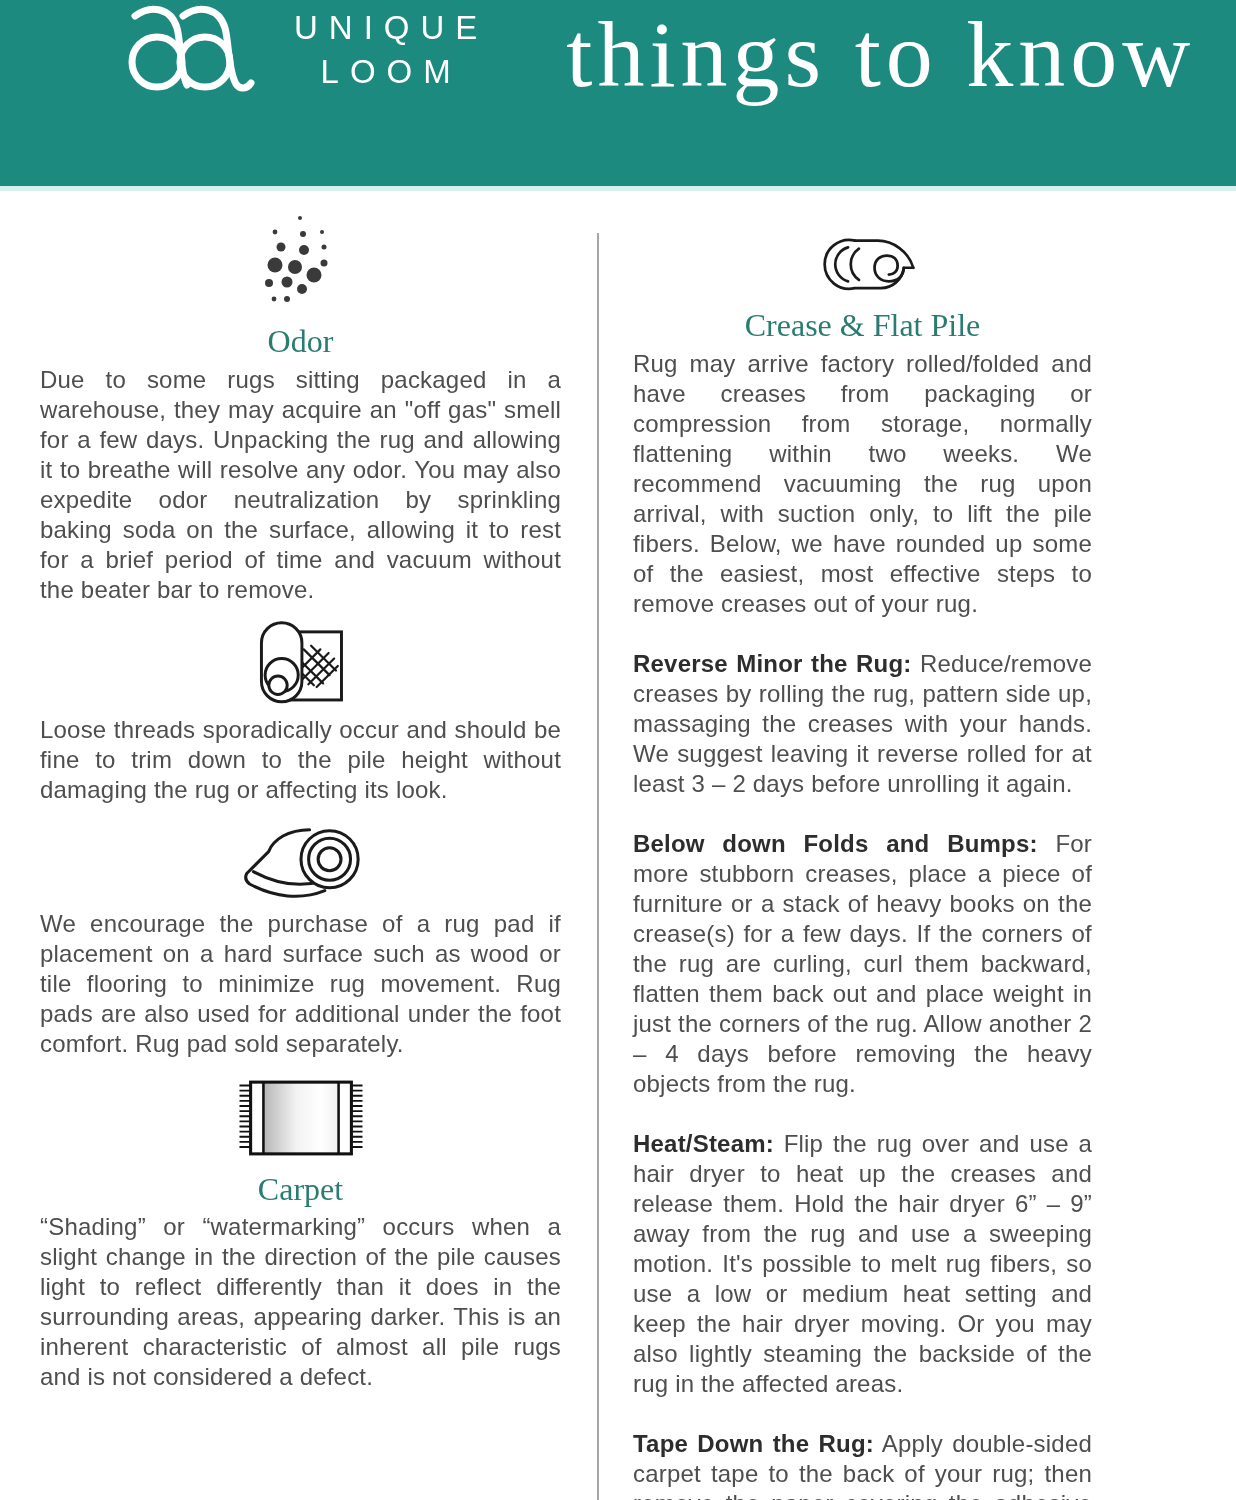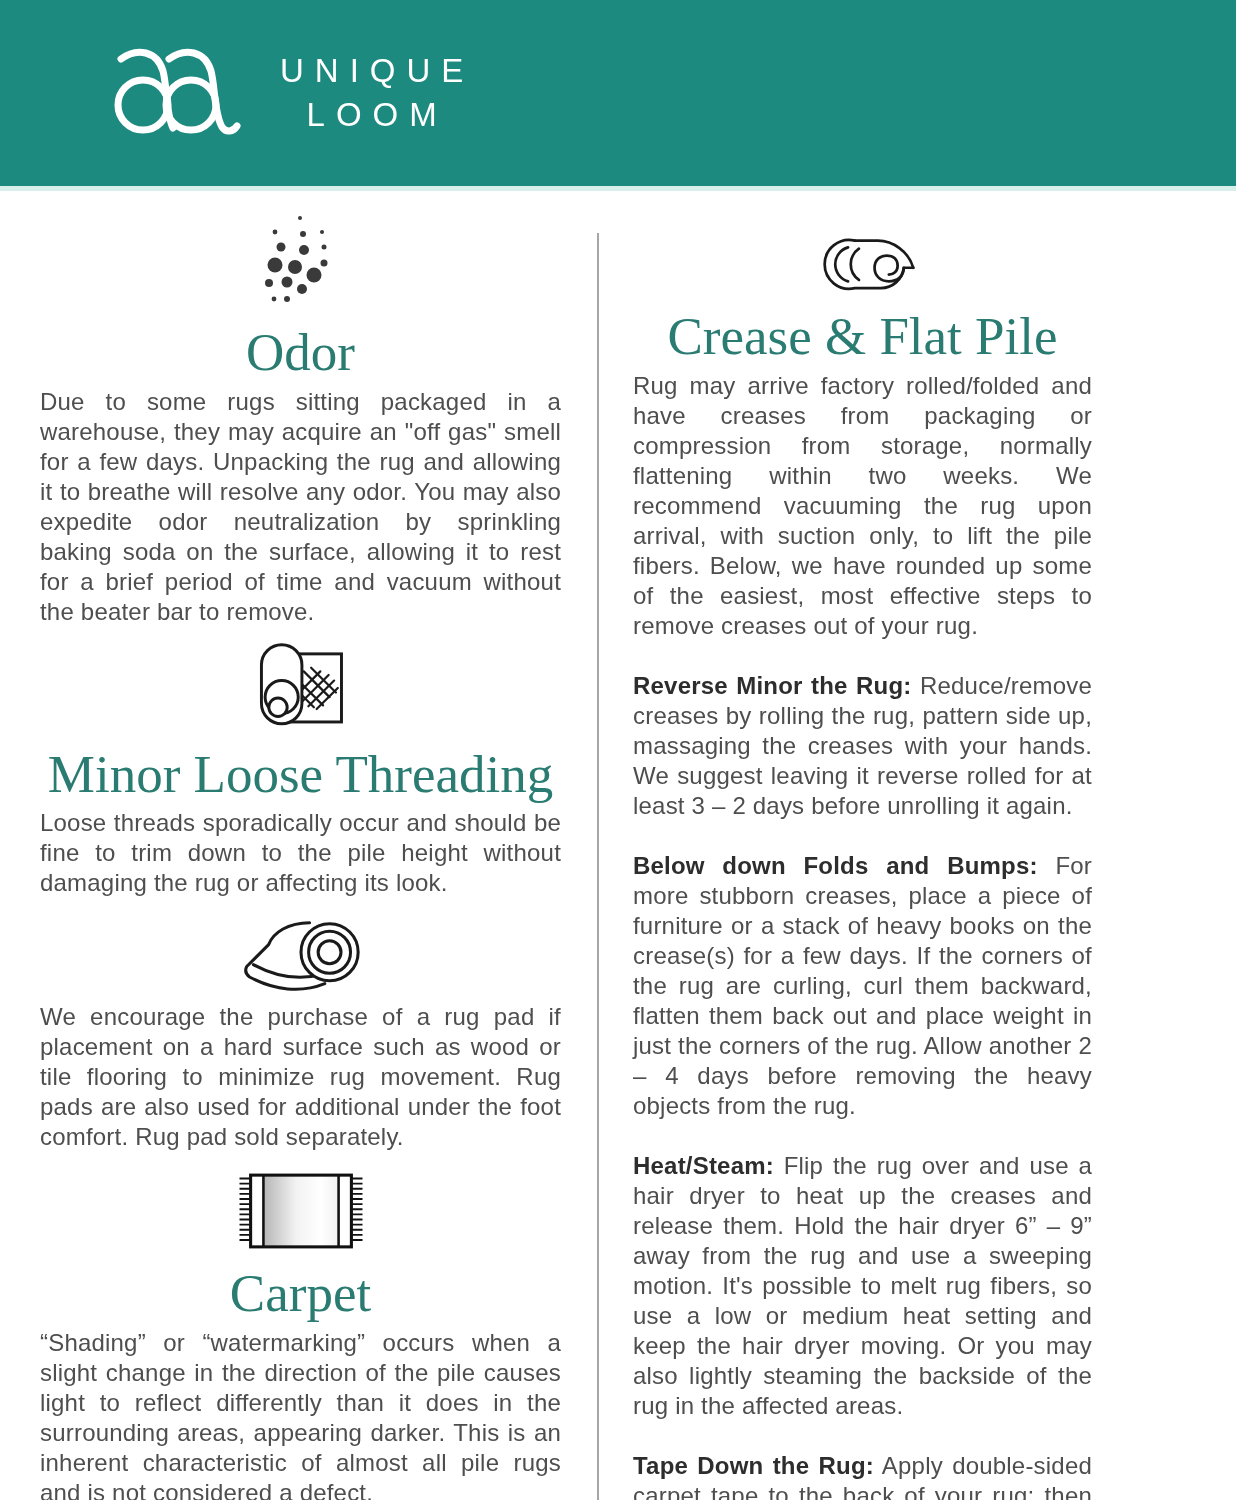--- a/index.html
+++ b/index.html
@@ -1,39 +1,39 @@
 <!DOCTYPE html>
 <html><head>
 <meta charset="utf-8">
 <style>
   html,body{margin:0;padding:0;background:#ffffff;}
   .page{
     position:relative;width:1236px;height:1500px;background:#ffffff;overflow:hidden;
     font-family:"Liberation Sans", sans-serif;
   }
   
-  .banner{height:186px;background:#1d8a80;display:flex;align-items:center;}
+  .banner{height:186px;background:#1d8a80;display:flex;align-items:flex-start;padding-left:14px;}
   .brand{margin-left:106px;display:flex;align-items:center;gap:22px;}
   .logo-svg{width:152px;height:100px;display:block;}
   .brand-text{color:#ffffff;font-size:33px;letter-spacing:11px;line-height:1.32;text-align:center;font-weight:400;}
   .page-title{
     font-family:"Liberation Serif", serif;font-weight:400;color:#ffffff;
     font-size:94px;letter-spacing:5px;margin-left:78px;white-space:nowrap;
   }
   .accent-strip{height:5px;background:#d7f0ec;}
   
   .columns{position:relative;display:flex;height:1309px;}
   .vdivider{position:absolute;left:597px;top:42px;height:1267px;width:2px;background:#a6a6a6;}
   .col-left{width:598px;box-sizing:border-box;padding:0 37px 0 40px;}
   .col-right{width:524px;box-sizing:border-box;padding:0 30px 4px 35px;}
   
   .icon-wrap{text-align:center;}
   .sec h2, .col-right h2{
     font-family:"Liberation Serif", serif;font-weight:400;
-    font-size:53px;color:#2a7c72;text-align:center;margin:10px 0 6px 0;line-height:1.05;
+    font-size:32px;color:#2a7c72;text-align:center;margin:10px 0 6px 0;line-height:1.05;
   }
   .sec p, .col-right p{
     margin:0;font-size:24px;line-height:30px;color:#4e4e4e;
     text-align:justify;letter-spacing:0.2px;
   }
   .sec-odor .icon-wrap{margin-top:20px;}
   .sec-threading .icon-wrap{margin-top:14px;}
   .sec-rugpad .icon-wrap{margin-top:18px;}
   .sec-shading .icon-wrap{margin-top:18px;}
   .icon-wrap-r{margin-top:40px;text-align:center;}
@@ -54,20 +54,21 @@
           <circle cx="84" cy="62" r="25"></circle>
           <path d="M14 16 C30 4 50 8 56 28 C60 42 59 72 66 85"></path>
           <path d="M62 16 C78 4 98 8 104 28 C108 42 107 70 115 84 C119 90 126 89 130 83"></path>
         </g>
       </svg>
       <div class="brand-text">
         <div>UNIQUE</div>
         <div>LOOM</div>
       </div>
     </div>
+    <div class="page-title">things to know</div>
   </header>
   <div class="accent-strip"></div>
 
   <main class="columns">
     <div class="vdivider"></div>
 
     <section class="col-left">
 
       <div class="sec sec-odor">
         <div class="icon-wrap">
@@ -108,21 +109,20 @@
               <path d="M51 33 L79 61"></path>
                 <path d="M45 43 L72 70"></path>
                 <path d="M59 29 L86 56"></path>
                 <path d="M43 53 L62 72"></path>
             </g>
             <rect x="5" y="4" width="44" height="86" rx="22" fill="#ffffff" stroke="#1a1a1a" stroke-width="3.2"></rect>
             <circle cx="27" cy="61" r="18" fill="#ffffff" stroke="#1a1a1a" stroke-width="3.2"></circle>
             <circle cx="23" cy="72" r="10" fill="#ffffff" stroke="#1a1a1a" stroke-width="3.2"></circle>
           </svg>
         </div>
-        <h2>Minor Loose Threading</h2>
         <p>Loose threads sporadically occur and should be fine to trim down to the pile height without damaging the rug or affecting its look.</p>
       </div>
 
       <div class="sec sec-rugpad">
         <div class="icon-wrap">
           <svg width="120" height="82" viewBox="0 0 126 86" aria-hidden="true">
             <g class="ink" stroke-width="3.2">
               <path d="M72 7 C50 7 34 17 29 30 L6 53 C4 57 5 61 9 64 C35 78 63 81 88 71"></path>
               <path d="M13 51 C37 64 61 68 86 61"></path>
               <circle cx="93" cy="38" r="30" fill="#ffffff"></circle>

